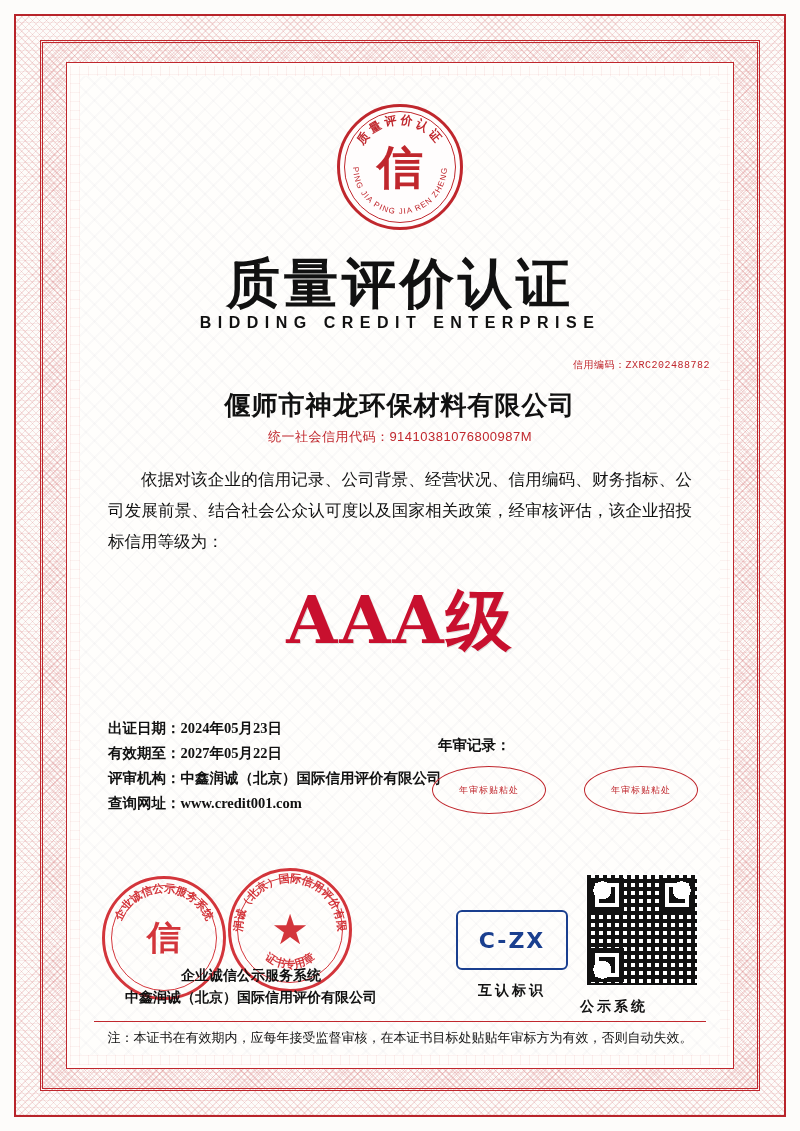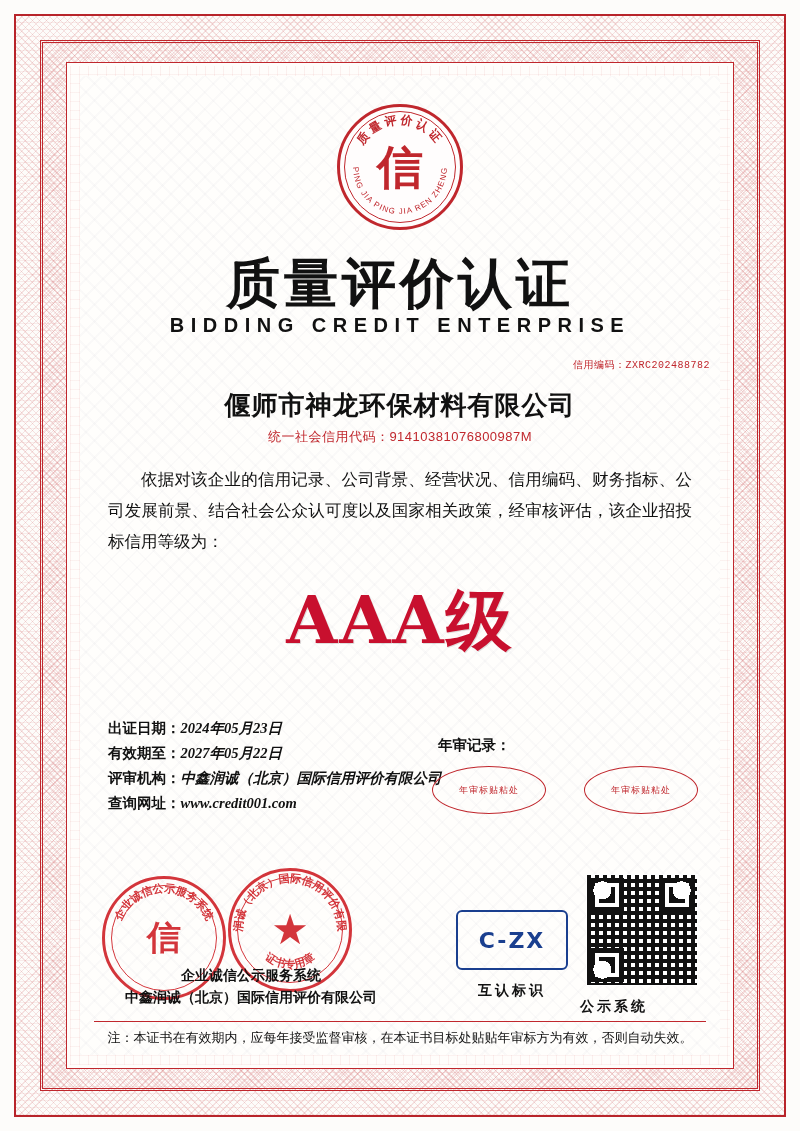--- a/index.html
+++ b/index.html
@@ -80,21 +80,21 @@
 
   
   .title-cn{
     position:absolute;left:0;right:0;top:172px;text-align:center;
     font-family:"DejaVu Sans", sans-serif;
     font-weight:bold;font-size:54px;letter-spacing:4px;color:#111;
   }
   .title-en{
     position:absolute;left:0;right:0;top:238px;text-align:center;
     font-family:"Liberation Sans", sans-serif;
-    font-size:20px;letter-spacing:6.5px;color:#111;font-weight:bold;
+    font-size:16px;letter-spacing:6.5px;color:#111;font-weight:bold;
   }
   .credit-no{
     position:absolute;right:10px;top:282px;text-align:right;
     font-family:"Liberation Sans", sans-serif;
     font-size:10px;color:#c0272d;letter-spacing:.5px;
   }
   .credit-no .val{font-family:"Liberation Mono", monospace;}
 
   .company{
     position:absolute;left:0;right:0;top:312px;text-align:center;
@@ -121,21 +121,21 @@
     text-shadow:1px 1px 0 rgba(0,0,0,.12);
   }
 
   
   .info{
     position:absolute;left:28px;top:640px;
     font-family:"DejaVu Sans", serif;font-size:14.5px;color:#111;line-height:25px;
   }
   .info .row{white-space:nowrap;}
   .info .lbl{font-weight:bold;}
-  .info .val{font-family:"Liberation Serif", serif;font-weight:bold;font-style:italic;}
+  .info .val{font-family:"Liberation Serif", serif;font-weight:bold;}
 
   .annual{
     position:absolute;left:358px;top:660px;
     font-family:"DejaVu Sans", serif;font-size:14.5px;color:#111;font-weight:bold;
   }
   .annual-slots{position:absolute;left:352px;top:690px;display:flex;gap:38px;}
   .slot{
     width:112px;height:46px;border:1px solid #c0272d;border-radius:50%;
     display:flex;align-items:center;justify-content:center;
     font-family:"DejaVu Sans", sans-serif;font-size:9px;color:#c0272d;

